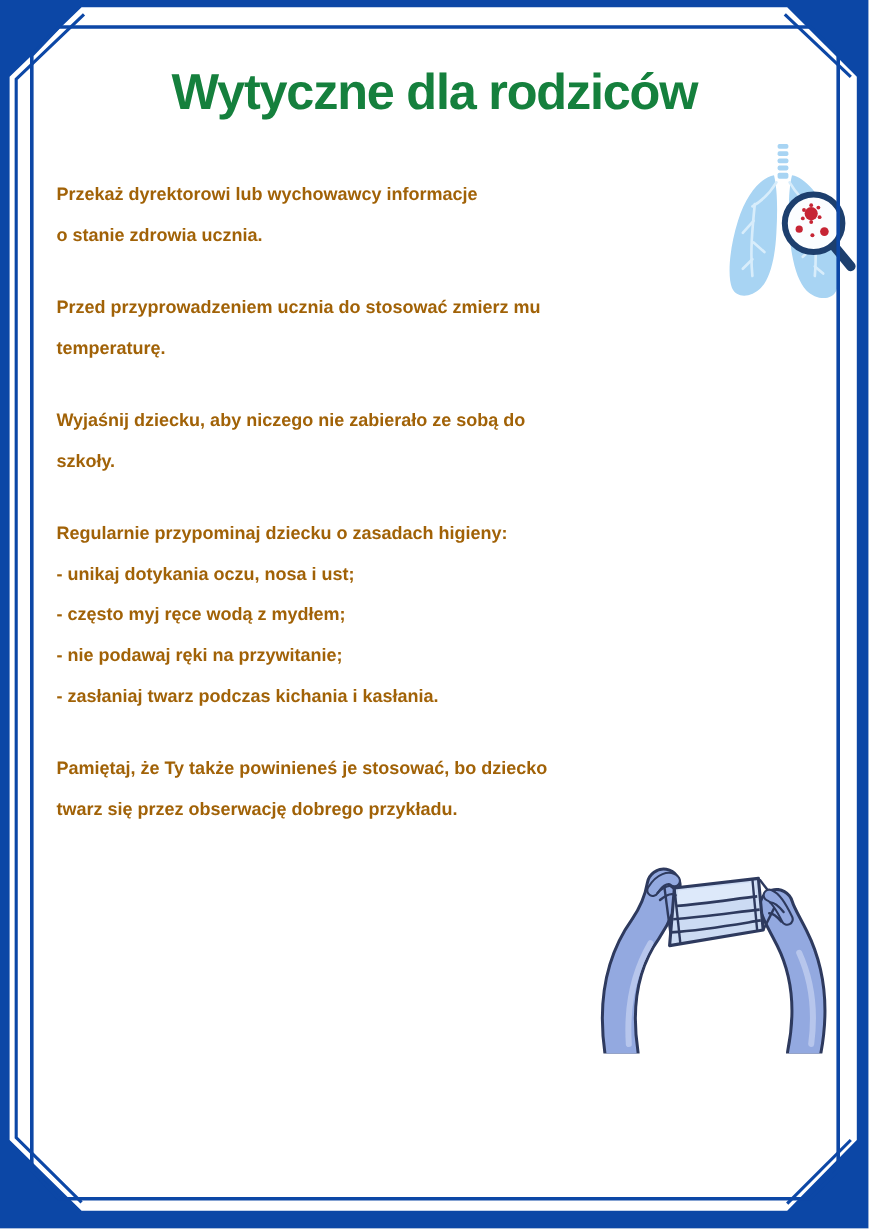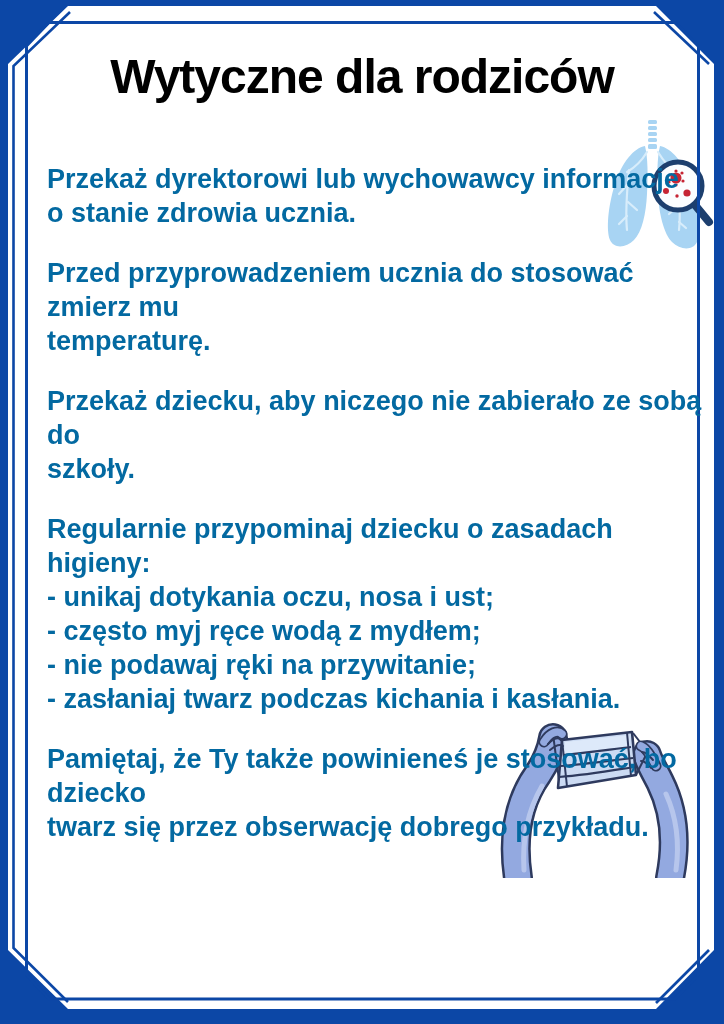--- a/index.html
+++ b/index.html
@@ -12,34 +12,34 @@
   }
   .layer{position:absolute;left:0;top:0;}
   svg{display:block;}
   .frame-layer{z-index:3;pointer-events:none;}
   .lungs-layer{z-index:1;left:596px;top:110px;}
   .mask-layer{z-index:2;left:498px;top:720px;}
   .title{
     position:absolute;z-index:4;
     left:0;top:46px;width:724px;
     text-align:center;
-    font-size:48px;line-height:62px;
+    font-size:42px;line-height:62px;
     font-weight:700;letter-spacing:-1px;
-    color:#000000;
+    color:#15803d;
     white-space:nowrap;
   }
   .content{
     position:absolute;z-index:4;
     left:47px;top:146px;width:660px;
   }
   .para{
-    font-size:27px;line-height:34px;
-    font-weight:700;color:#0369a1;
+    font-size:15px;line-height:34px;
+    font-weight:700;color:#a16207;
     white-space:pre-line;
-    margin:16px 0 26px 0;
+    margin:0 0 26px 0;
   }
   .para.underlined{
     text-decoration:underline;
     text-decoration-thickness:2.5px;
     text-underline-offset:5px;
   }
 </style>
 </head>
 <body>
 
@@ -151,21 +151,21 @@
     </svg>
   </div>
 
   <div class="title">Wytyczne dla rodziców</div>
 
   <div class="content">
     <p class="para">Przekaż dyrektorowi lub wychowawcy informacje
 o stanie zdrowia ucznia.</p>
     <p class="para">Przed przyprowadzeniem ucznia do stosować zmierz mu
 temperaturę.</p>
-    <p class="para">Przekaż dziecku, aby niczego nie zabierało ze sobą do
+    <p class="para">Wyjaśnij dziecku, aby niczego nie zabierało ze sobą do
 szkoły.</p>
     <p class="para">Regularnie przypominaj dziecku o zasadach higieny:
 - unikaj dotykania oczu, nosa i ust;
 - często myj ręce wodą z mydłem;
 - nie podawaj ręki na przywitanie;
 - zasłaniaj twarz podczas kichania i kasłania.</p>
     <p class="para">Pamiętaj, że Ty także powinieneś je stosować, bo dziecko
 twarz się przez obserwację dobrego przykładu.</p>
   </div>
 

